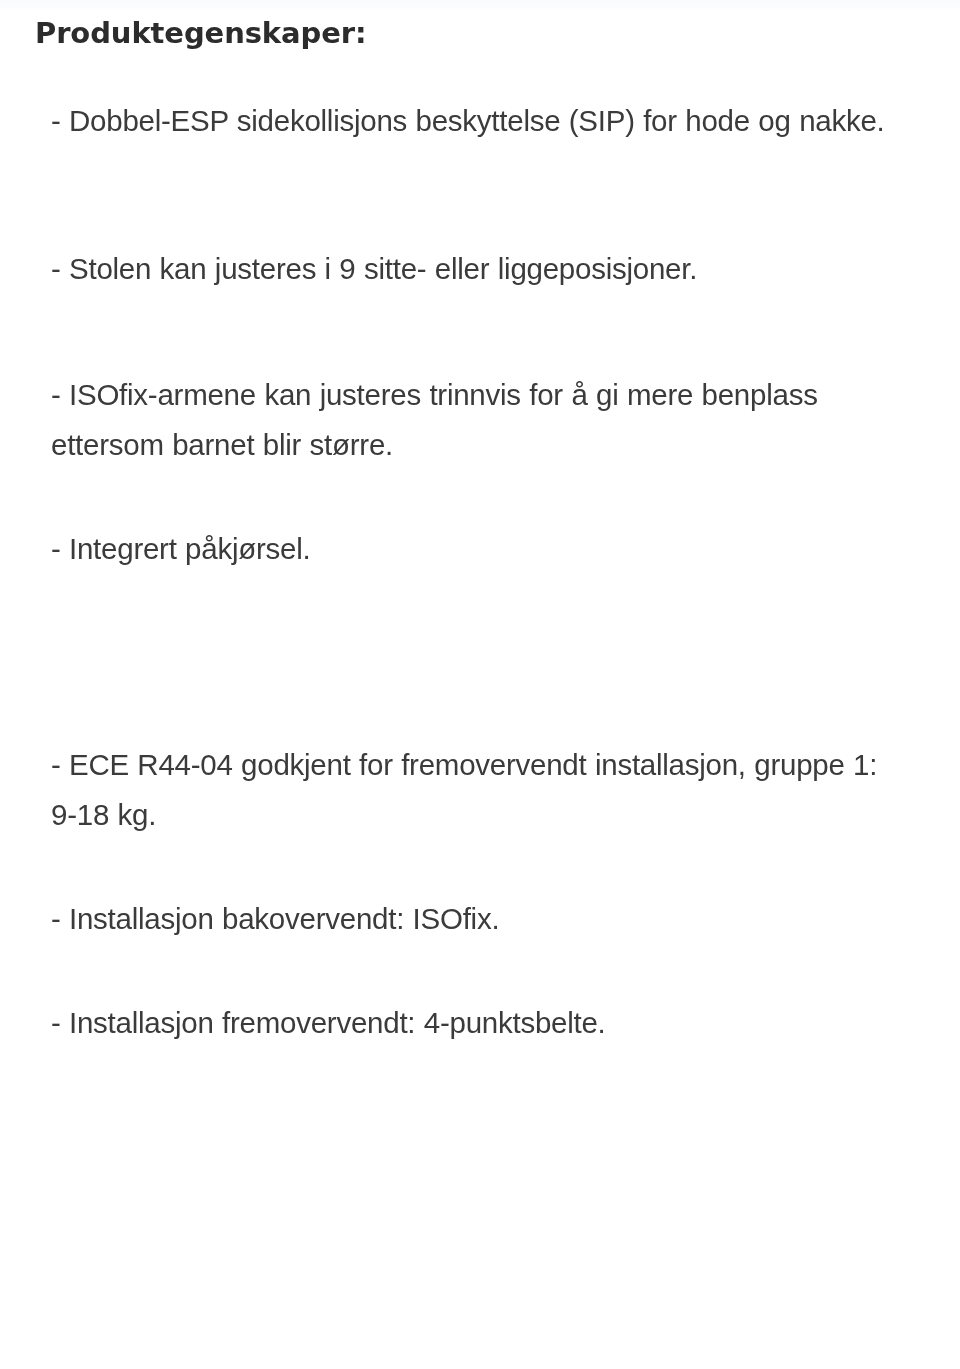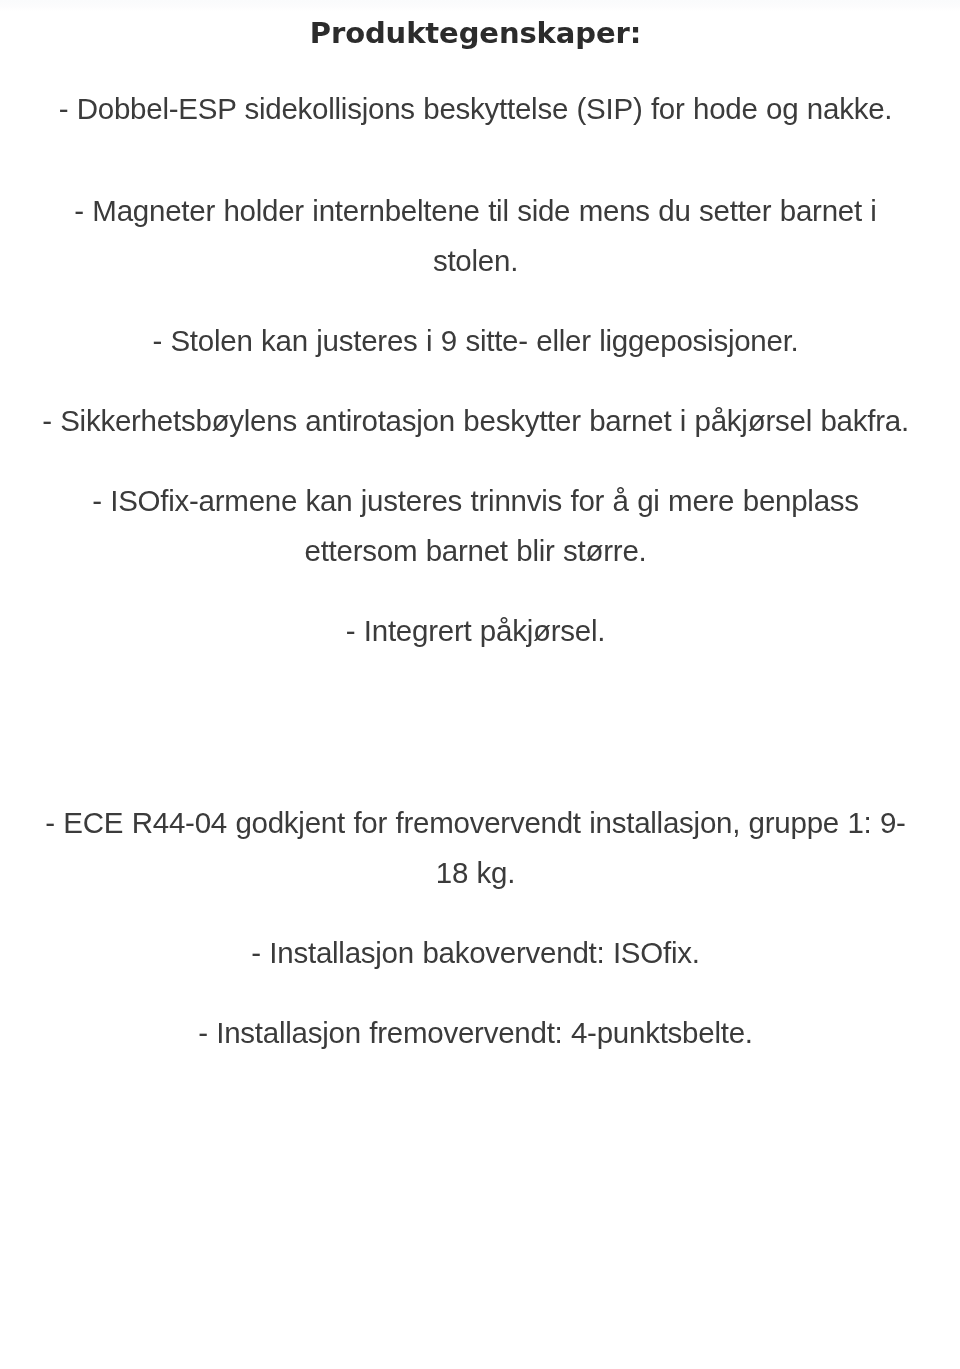--- a/index.html
+++ b/index.html
@@ -25,21 +25,20 @@
     height: 11px;
     background: linear-gradient(to bottom, #fafbfc 0%, #fcfcfd 60%, #ffffff 100%);
     pointer-events: none;
   }
 
   .page {
     position: relative;
     box-sizing: border-box;
     width: 960px;
     padding: 0 44px 0 35px;
-    text-align: center;
   }
 
   .content {
     width: 881px;
   }
 
   .section-heading {
     font-family: "DejaVu Sans", "Liberation Sans", sans-serif;
     font-weight: 700;
     font-size: 29px;
@@ -50,21 +49,21 @@
     padding: 0;
   }
 
   .block-text {
     font-family: "Liberation Sans", "DejaVu Sans", sans-serif;
     font-weight: 400;
     font-size: 29.5px;
     line-height: 50px;
     letter-spacing: -0.25px;
     color: #3b3b3b;
-    margin: 4px;
+    margin: 16px;
     padding: 0;
     word-spacing: 0.5px;
   }
 
   
   .gap-after-heading { height: 22px; }
   .para-gap { height: 22px; }
   .section-gap { height: 90px; }
 
   .first-offset { height: 8px; }
@@ -81,27 +80,25 @@
 
     <h2 class="section-heading">Produktegenskaper:</h2>
 
     <div class="gap-after-heading"></div>
 
     <p class="block-text">- Dobbel-ESP sidekollisjons beskyttelse (SIP) for hode og nakke.</p>
     <div class="para-gap"></div>
 
     <div class="para-gap"></div>
 
-    <p class="block-text">- Magneter holder internbeltene til side mens du setter barnet i stolen.</p>
     <div class="para-gap"></div>
 
     <p class="block-text">- Stolen kan justeres i 9 sitte- eller liggeposisjoner.</p>
     <div class="para-gap"></div>
 
-    <p class="block-text">- Sikkerhetsbøylens antirotasjon beskytter barnet i påkjørsel bakfra.</p>
     <div class="para-gap"></div>
 
     <p class="block-text">- ISOfix-armene kan justeres trinnvis for å gi mere benplass ettersom barnet blir større.</p>
     <div class="para-gap"></div>
 
     <p class="block-text">- Integrert påkjørsel.</p>
 
     <div class="section-gap"></div>
 
 

